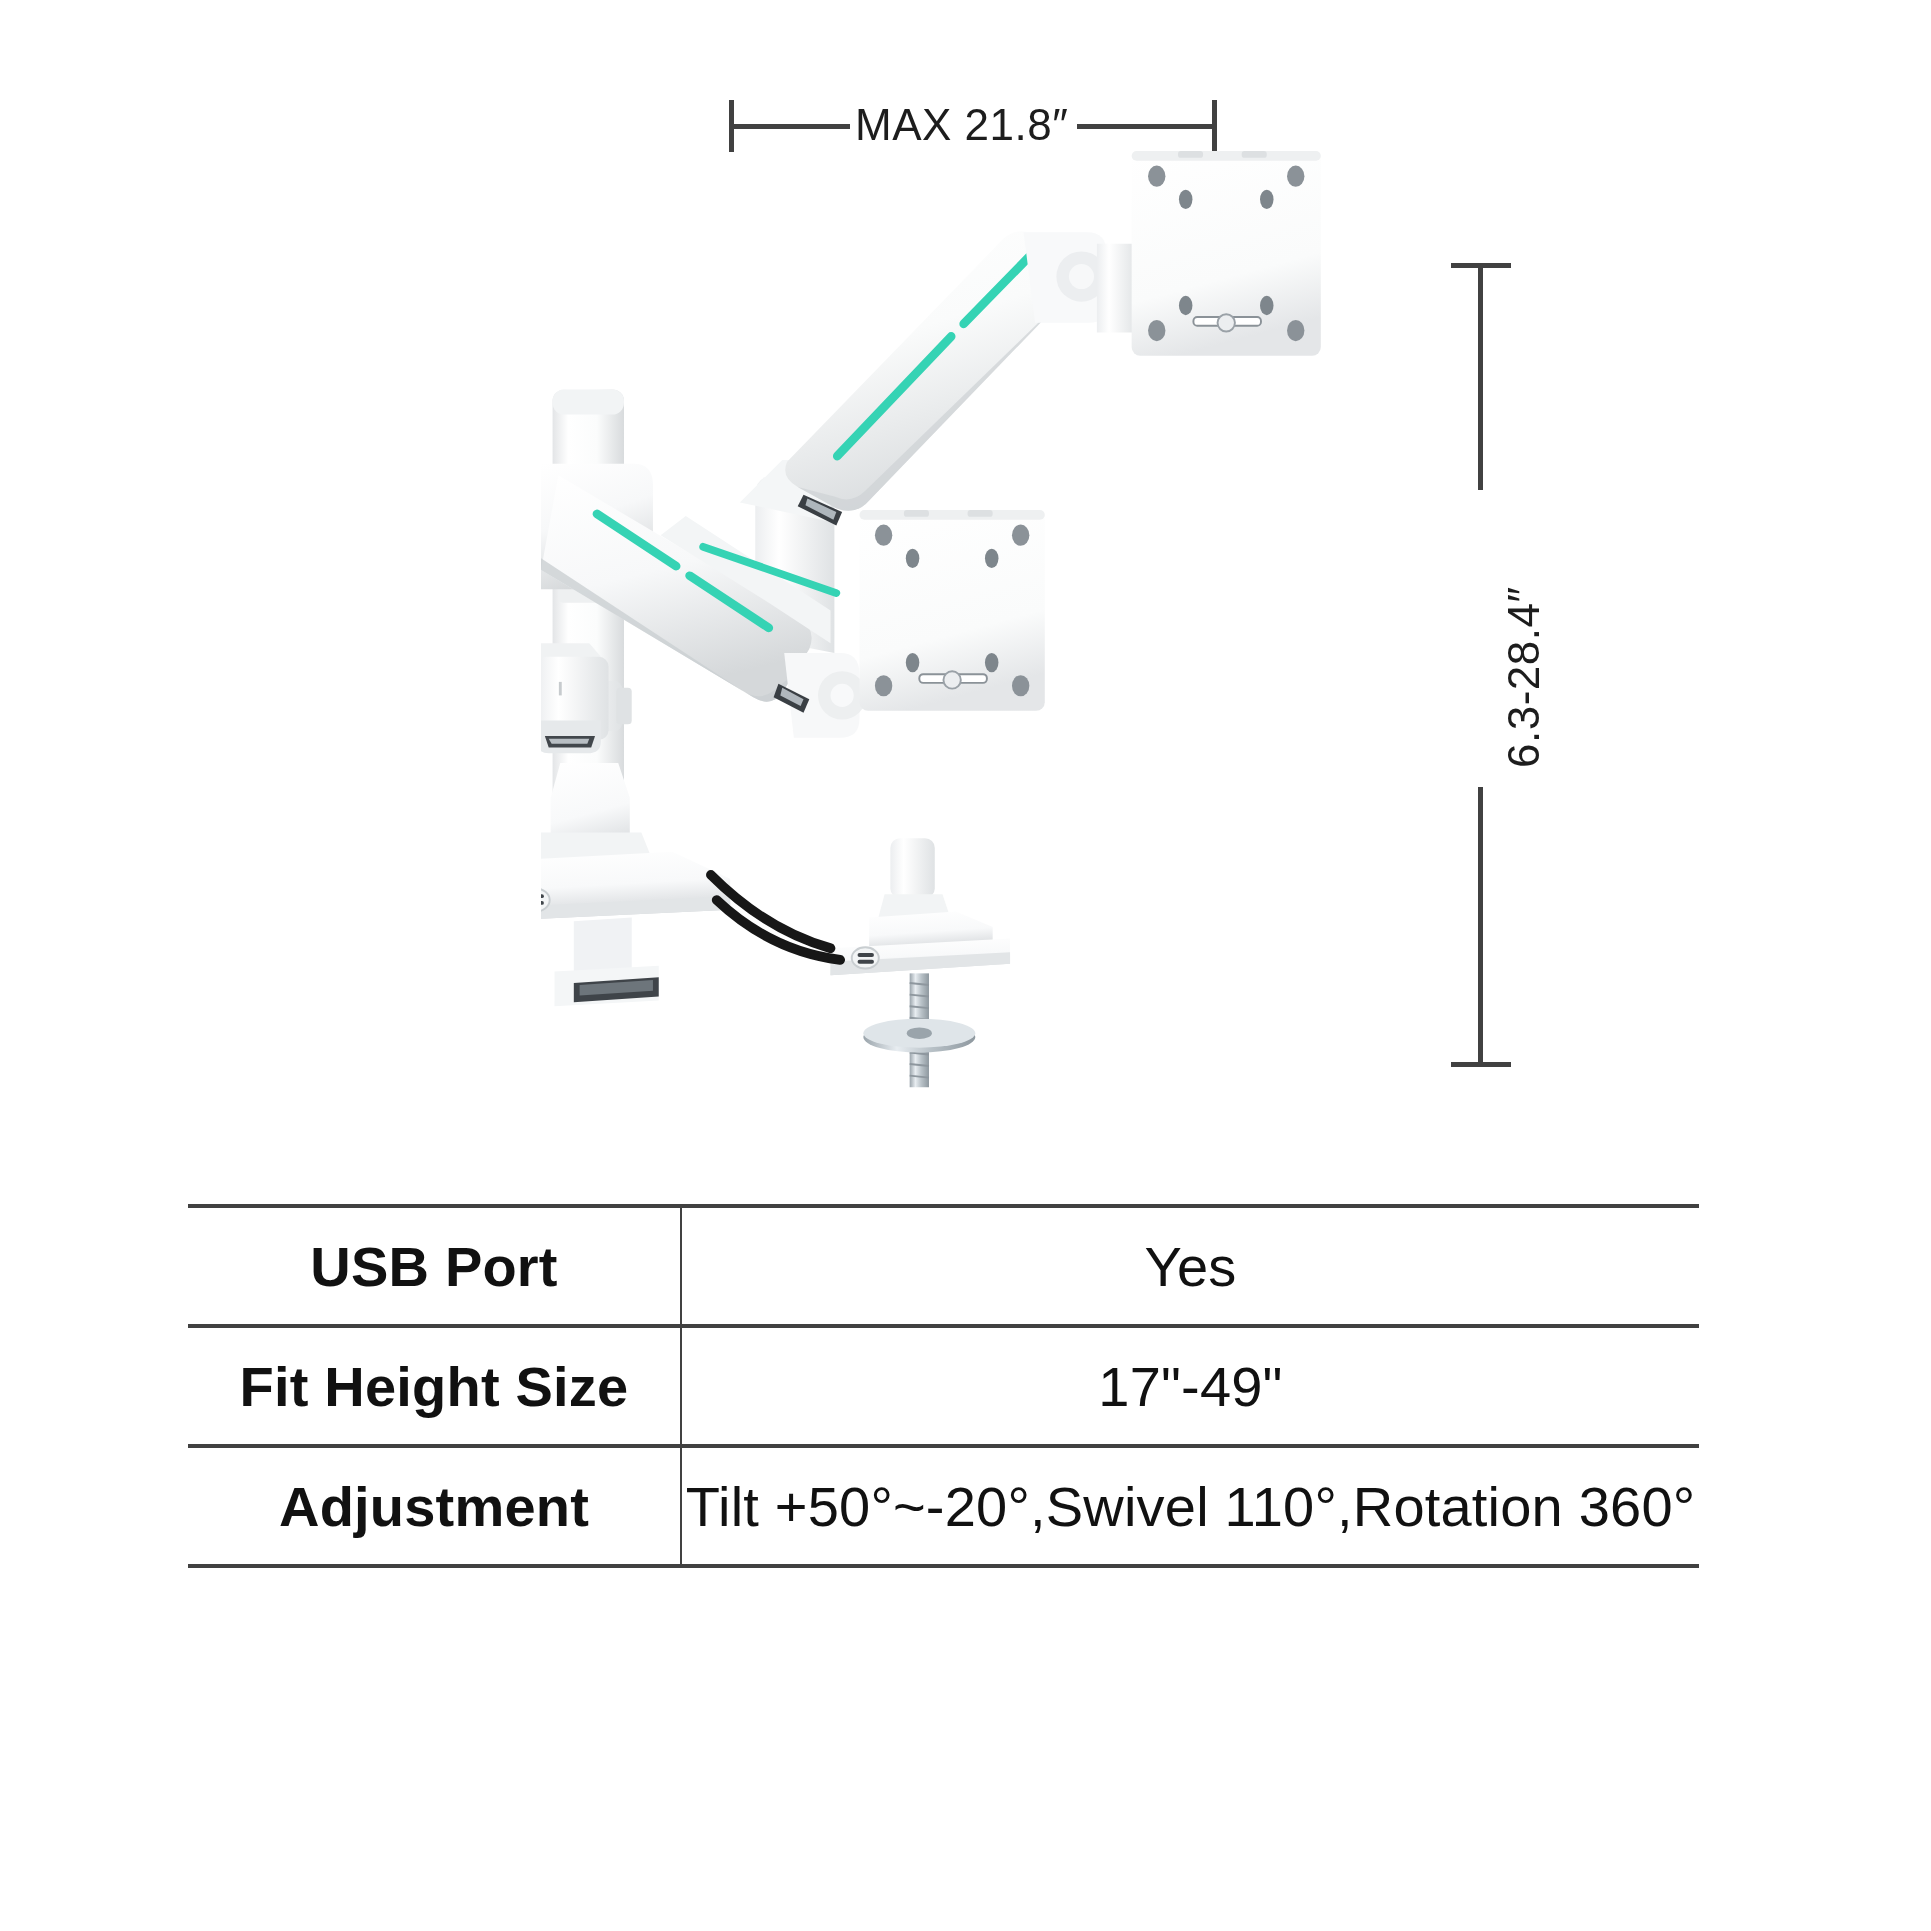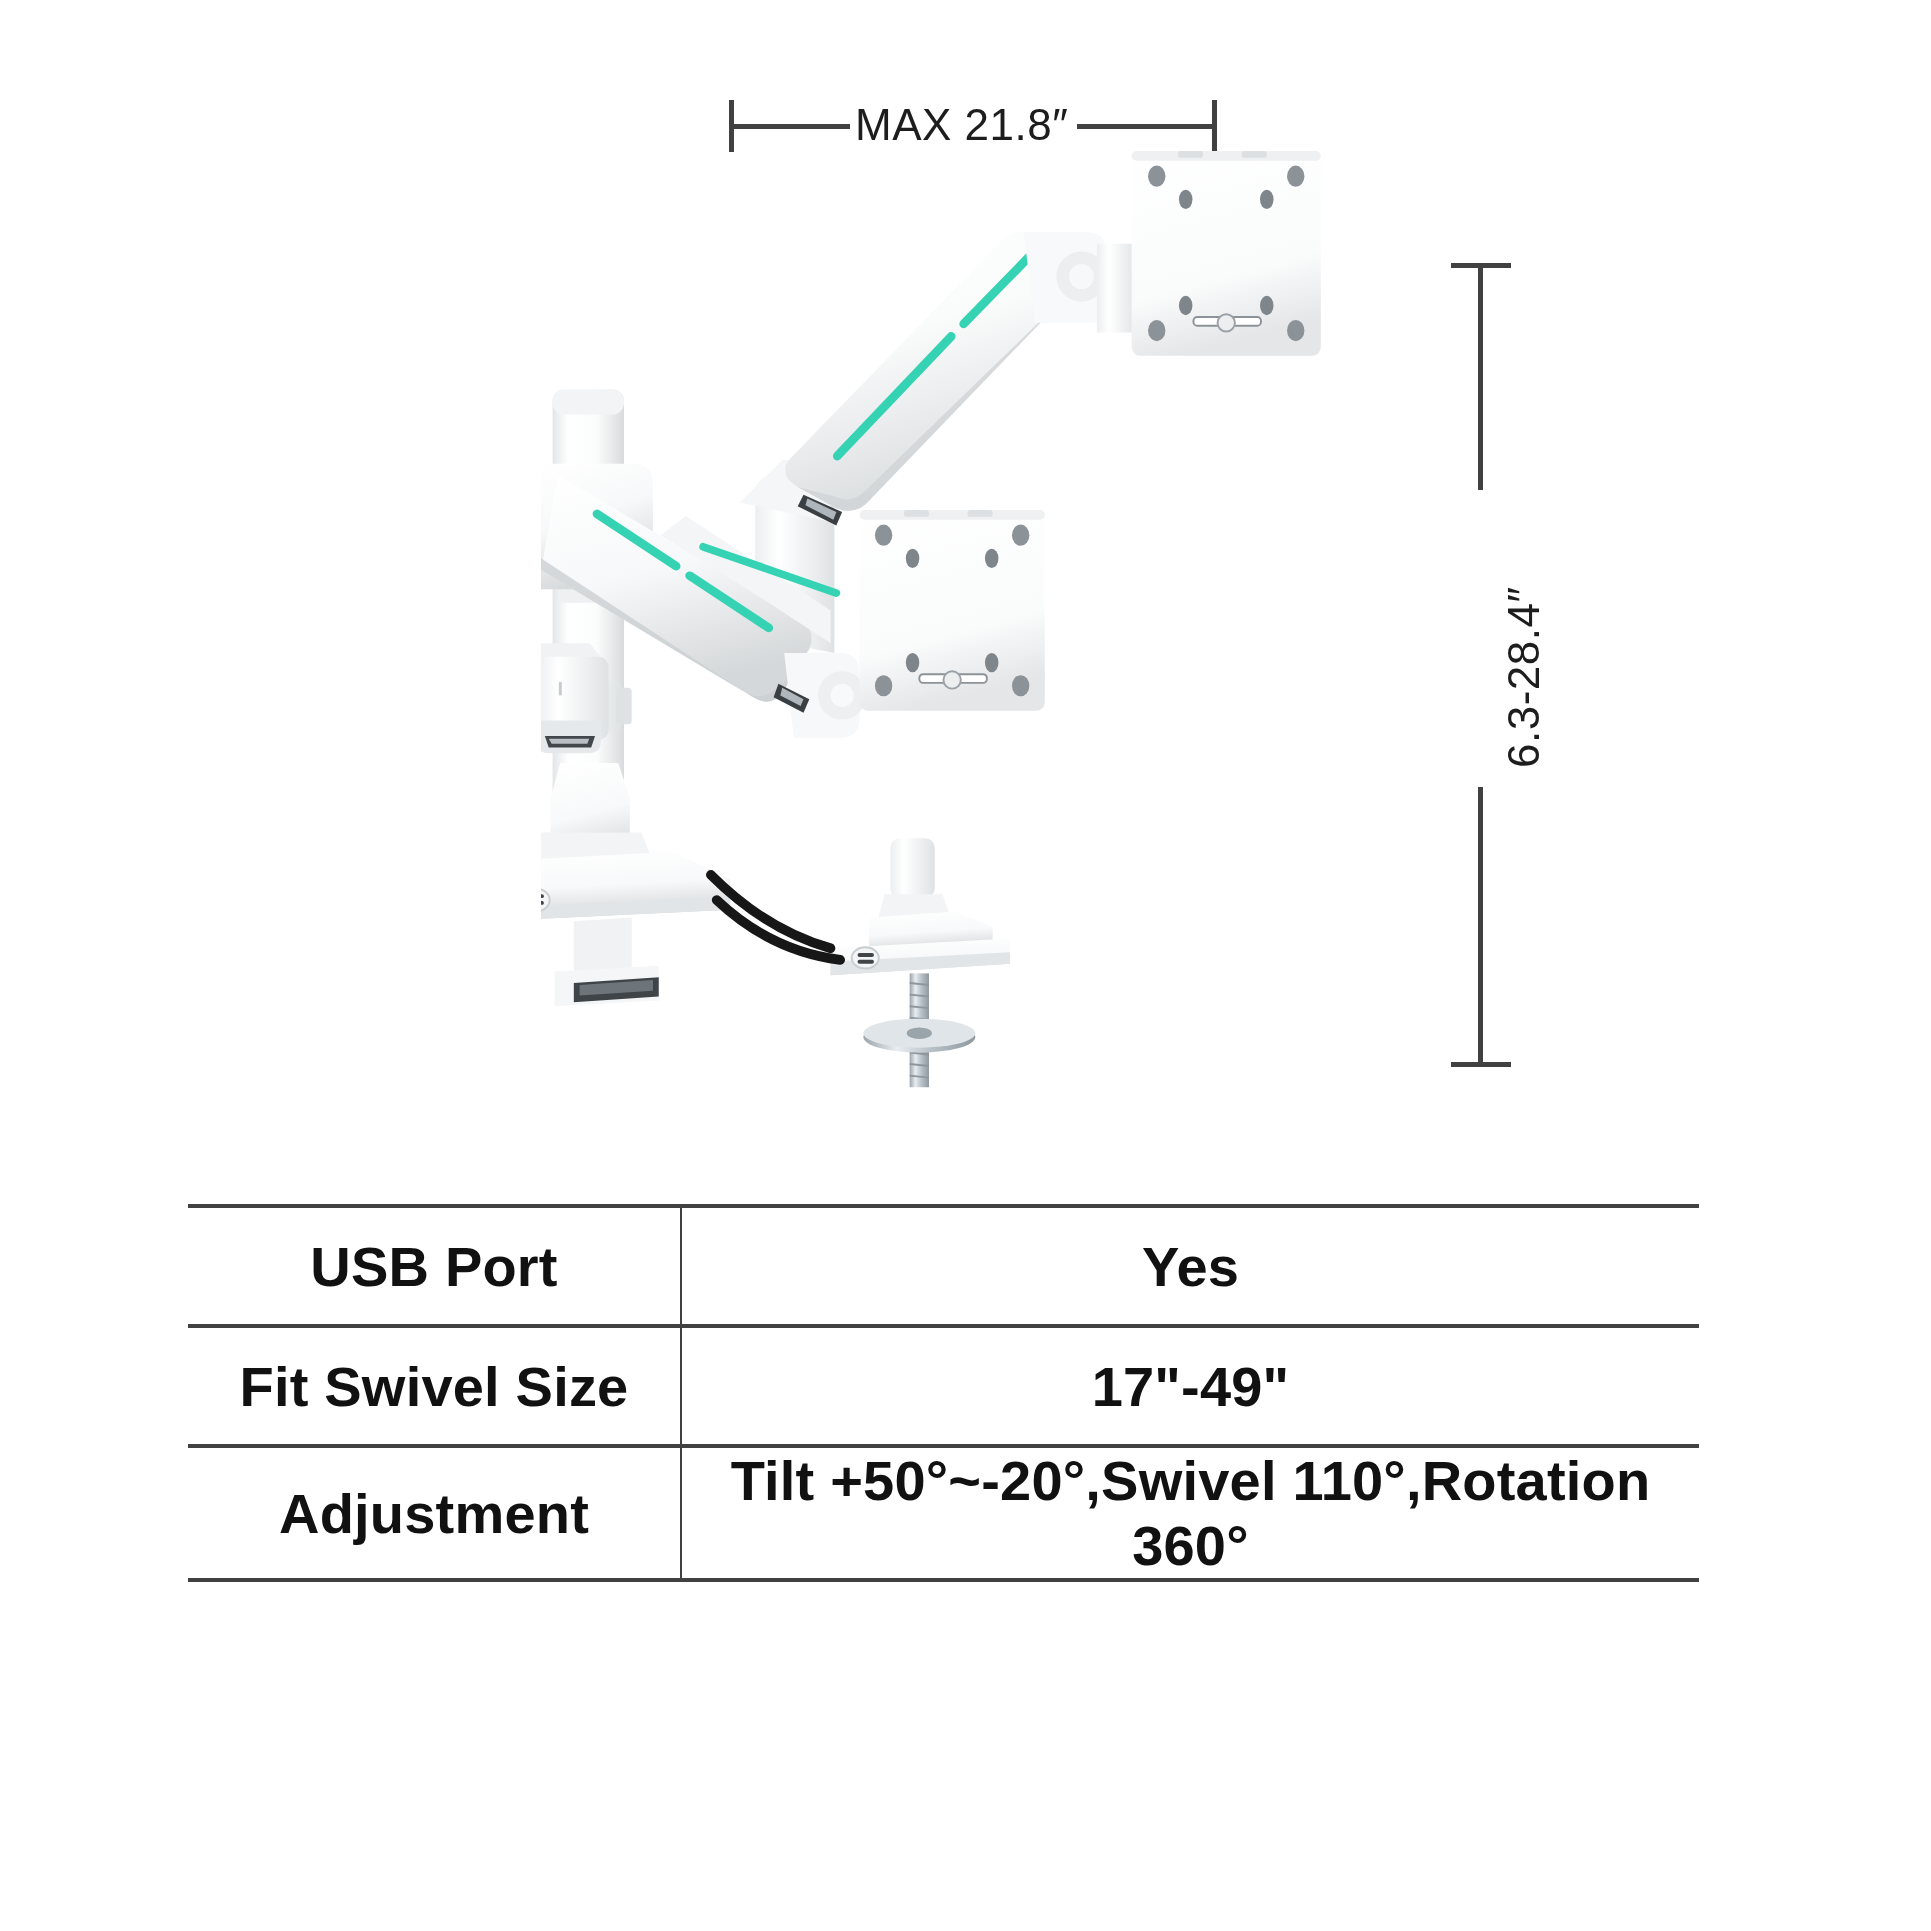--- a/index.html
+++ b/index.html
@@ -58,21 +58,21 @@
     font-size:56px;
   }
   table.spec tr:last-child td{border-bottom:4.8px solid #414141;}
   td.spec-key{
     width:492px;
     font-weight:bold;
     border-right:2.9px solid #414141;
     letter-spacing:0.2px;
   }
   td.spec-val{
-    font-weight:700;
+    font-weight:400;
     letter-spacing:0.2px;
   }
 </style>
 </head>
 <body>
 
 <div id="stage">
 
   <div>
     <div class="dim-line dim-cap-v" style="left:729px; top:100px;"></div>
@@ -319,21 +319,21 @@
   </div>
 
   <div id="spec-table">
     <table class="spec">
       <tbody>
         <tr>
           <td class="spec-key">USB Port</td>
           <td class="spec-val">Yes</td>
         </tr>
         <tr>
-          <td class="spec-key">Fit Swivel Size</td>
+          <td class="spec-key">Fit Height Size</td>
           <td class="spec-val">17"-49"</td>
         </tr>
         <tr>
           <td class="spec-key">Adjustment</td>
           <td class="spec-val">Tilt +50°~-20°,Swivel 110°,Rotation 360°</td>
         </tr>
       </tbody>
     </table>
   </div>
 

